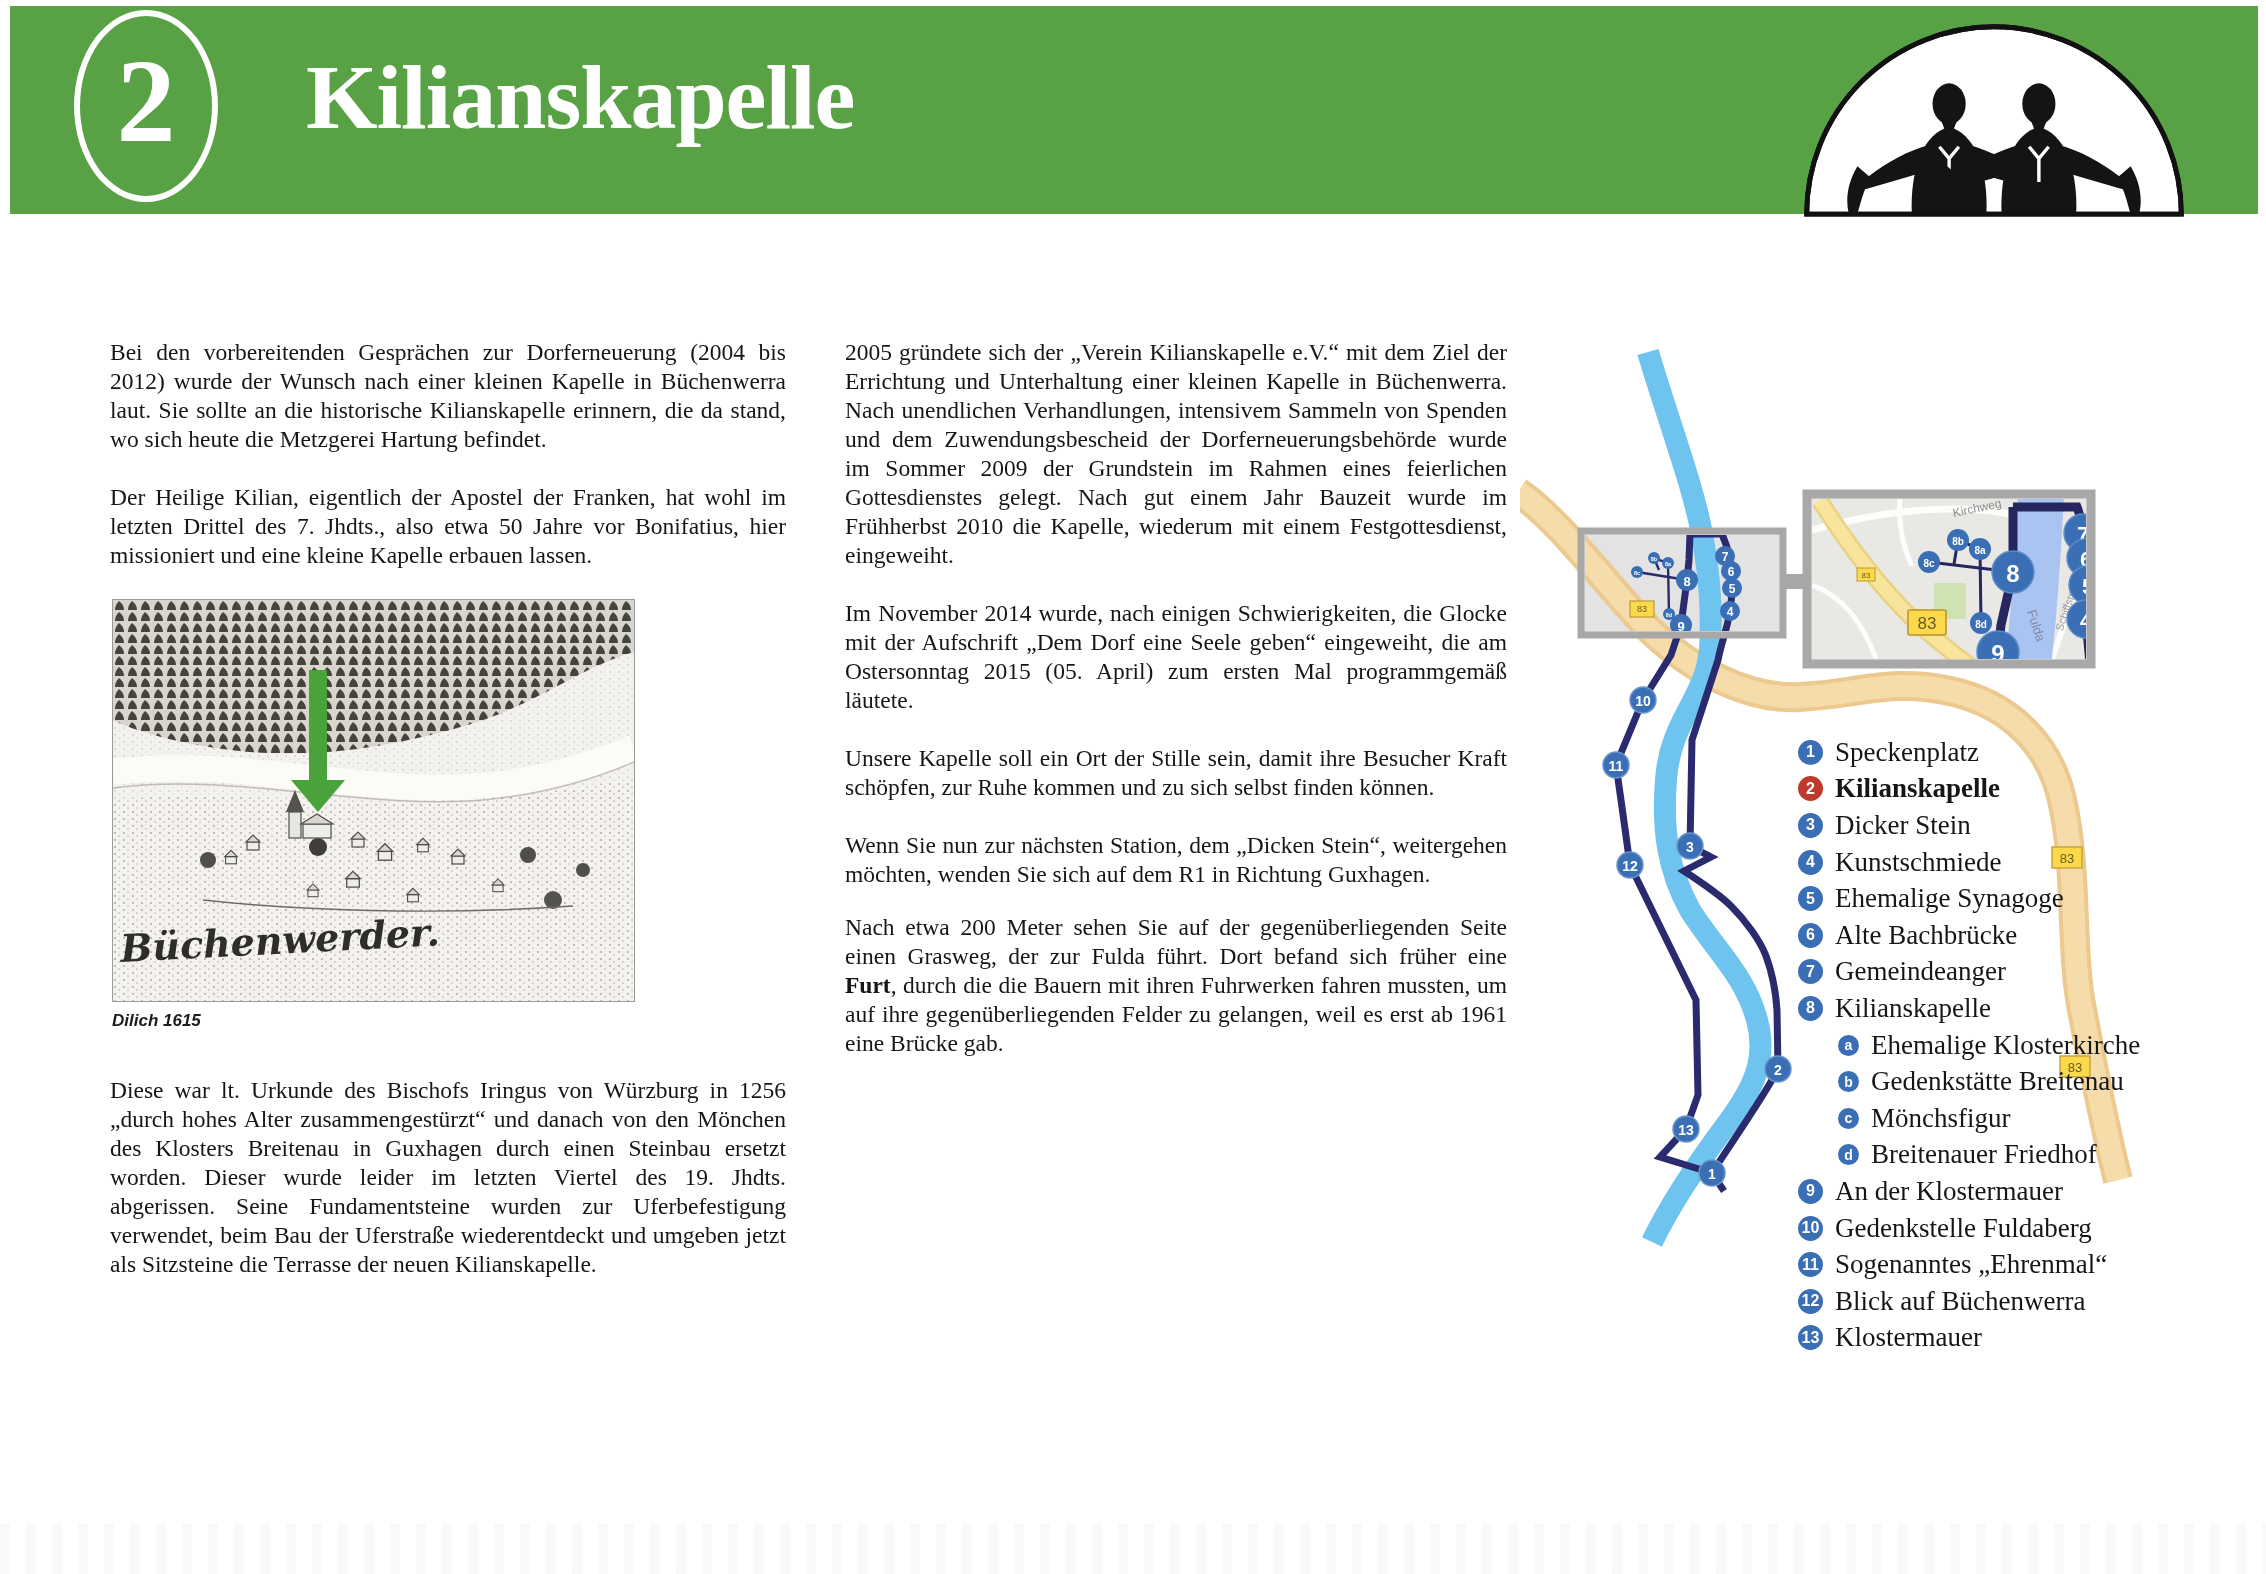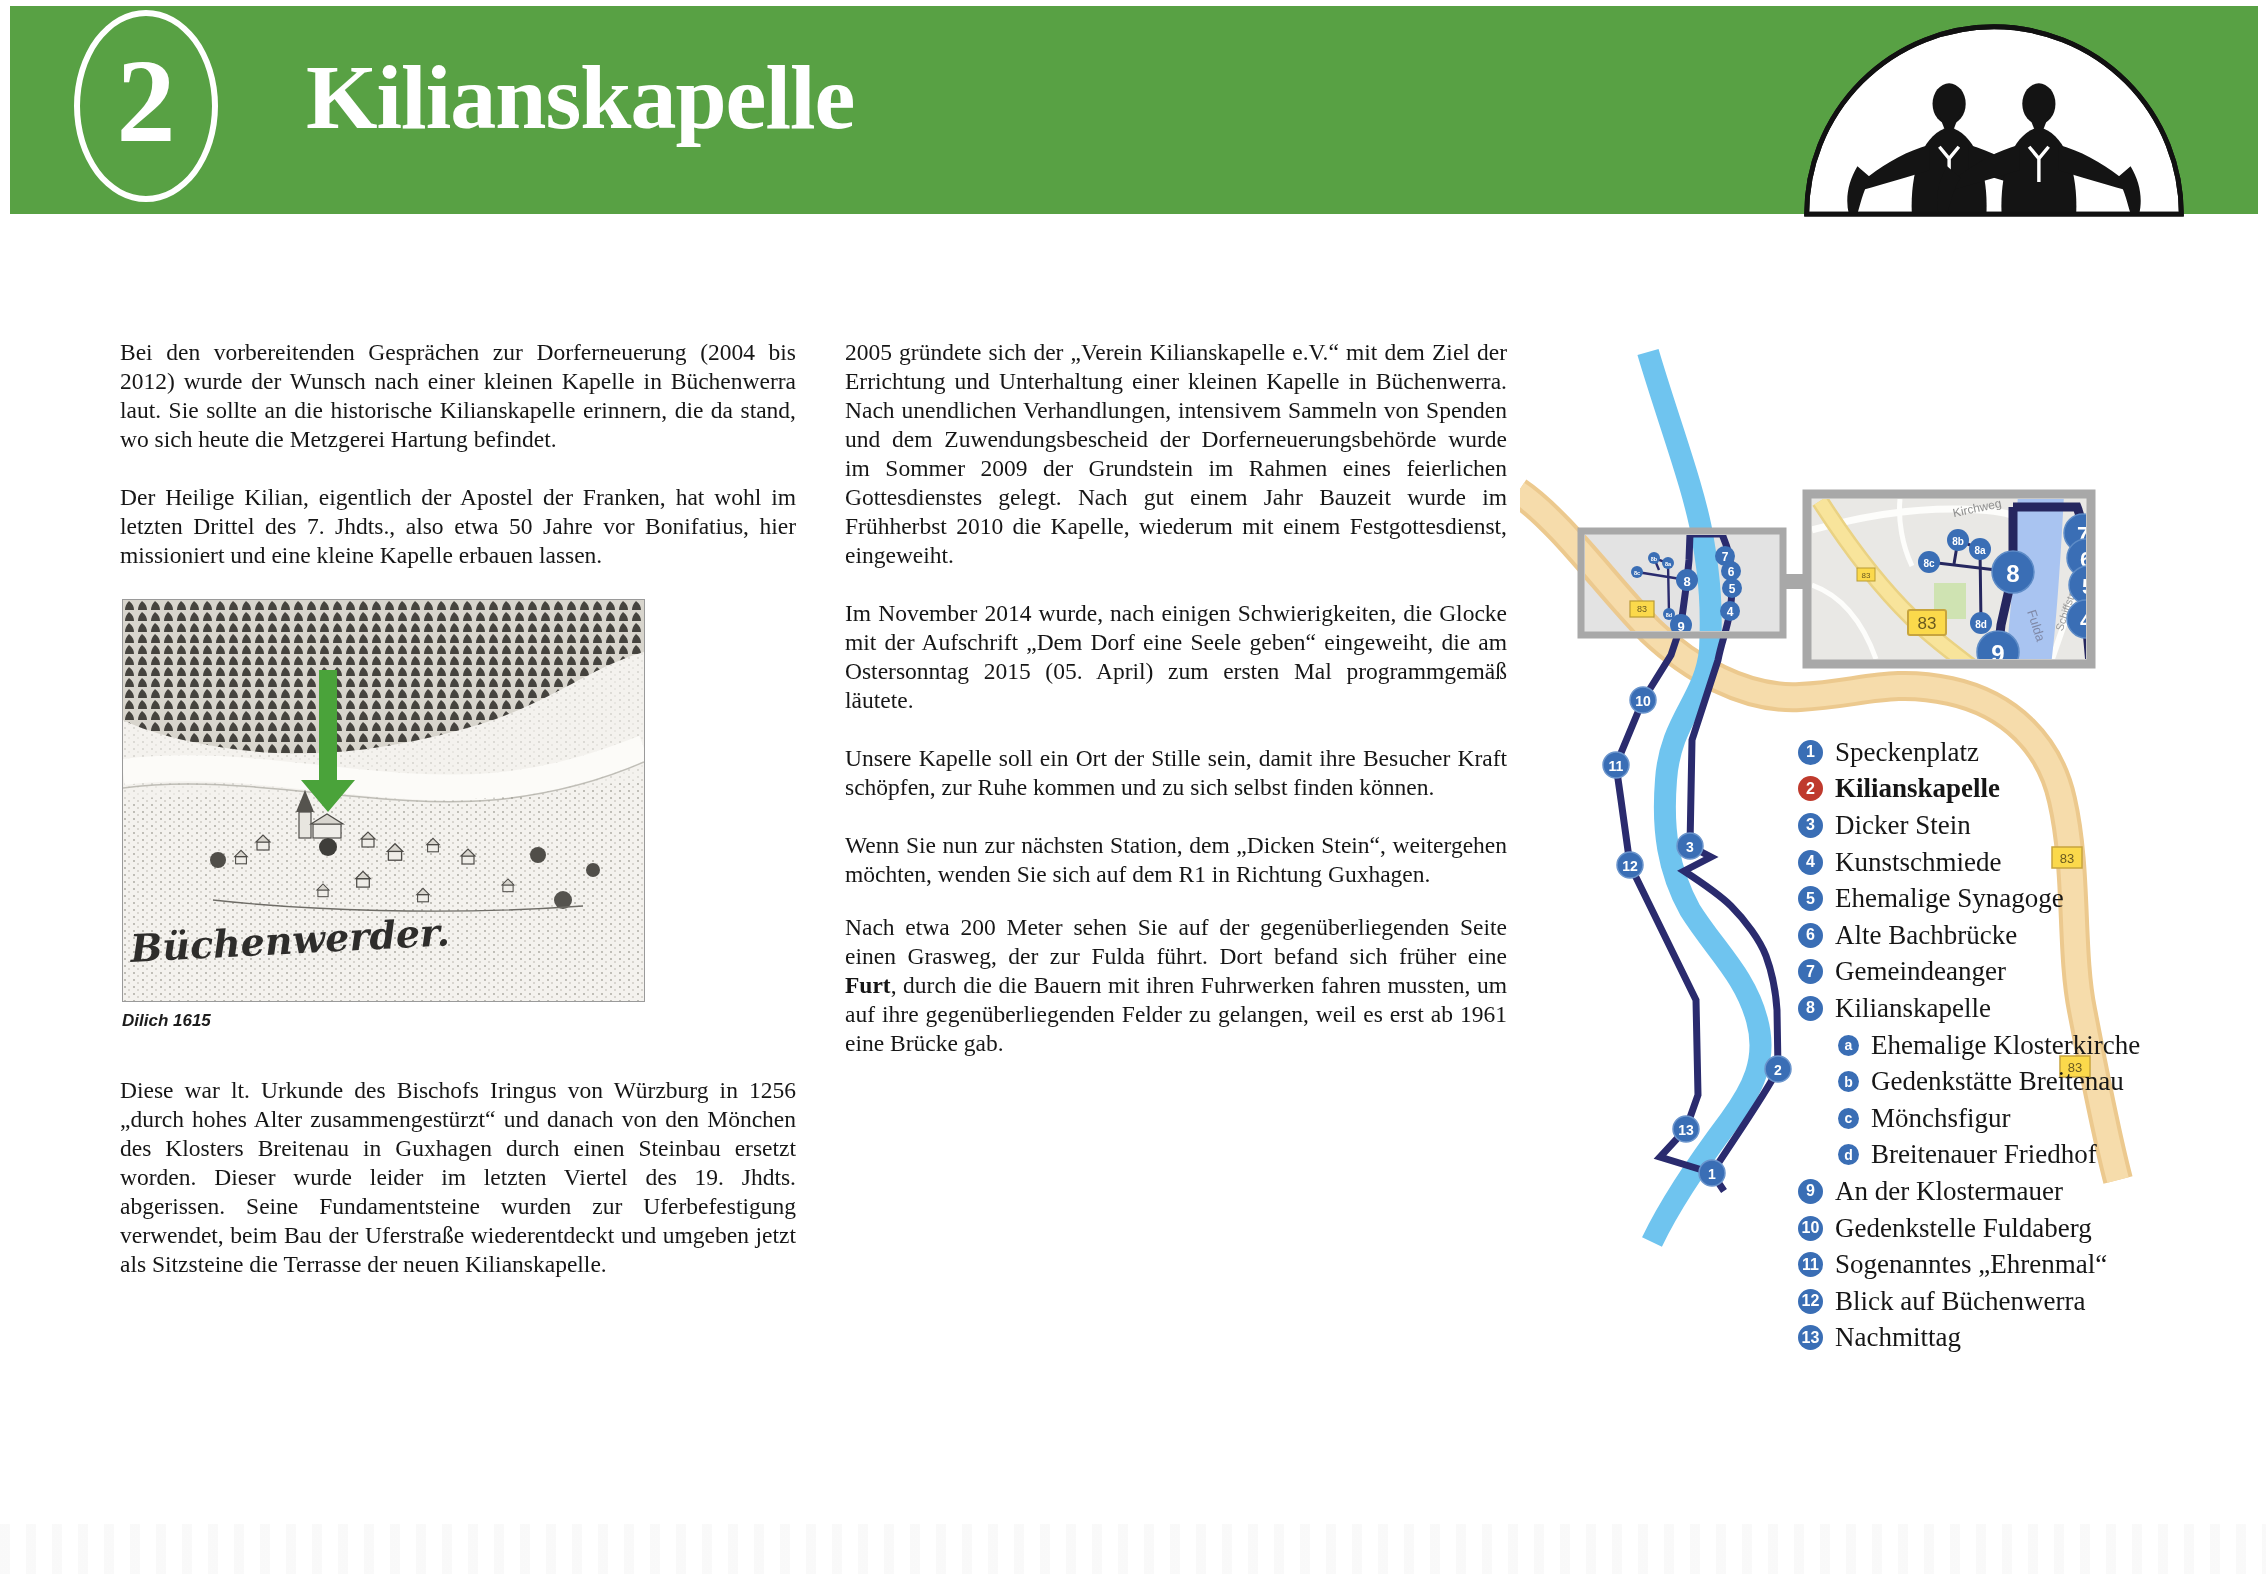--- a/index.html
+++ b/index.html
@@ -13,21 +13,21 @@
         display:flex;align-items:center;justify-content:center;}
   .station-badge span{font-size:118px;font-weight:bold;color:#ffffff;line-height:1;
         font-family:"Liberation Serif",serif;transform:translateY(-4px);}
   .page-title{position:absolute;left:296px;top:38px;font-size:92px;font-weight:bold;color:#ffffff;
         letter-spacing:-1px;font-family:"Liberation Serif",serif;}
   .logo{position:absolute;left:1782px;top:12px;width:404px;height:200px;}
 
   
   .col{position:absolute;top:338px;text-align:justify;font-size:23.5px;line-height:29px;}
   .col p{margin:0 0 29px 0;}
-  .col-left{left:120px;width:676px;}
+  .col-left{left:110px;width:676px;}
   .col-mid{left:845px;width:662px;}
   .col-mid p.tight{margin-bottom:24px;}
 
   .figure{position:relative;width:521px;margin:13px 0 0 2px;}
   .figure svg{display:block;border:1px solid #9a9a9a;}
   .figure-caption{width:521px;font-family:"Liberation Sans",sans-serif;
         font-style:italic;font-weight:bold;font-size:17px;margin:4px 0 0 0;color:#1c1c1c;}
   .after-figure{margin-top:41px !important;}
 
   
@@ -378,18 +378,18 @@
     <div class="lrow">
         <span class="lnum">11</span>
         <span class="llabel">Sogenanntes „Ehrenmal“</span>
       </div>
     <div class="lrow">
         <span class="lnum">12</span>
         <span class="llabel">Blick auf Büchenwerra</span>
       </div>
     <div class="lrow">
         <span class="lnum">13</span>
-        <span class="llabel">Nachmittag</span>
+        <span class="llabel">Klostermauer</span>
       </div>
   </div>
 
   <div class="footer-pattern"></div>
 </div>
 
 </body></html>

